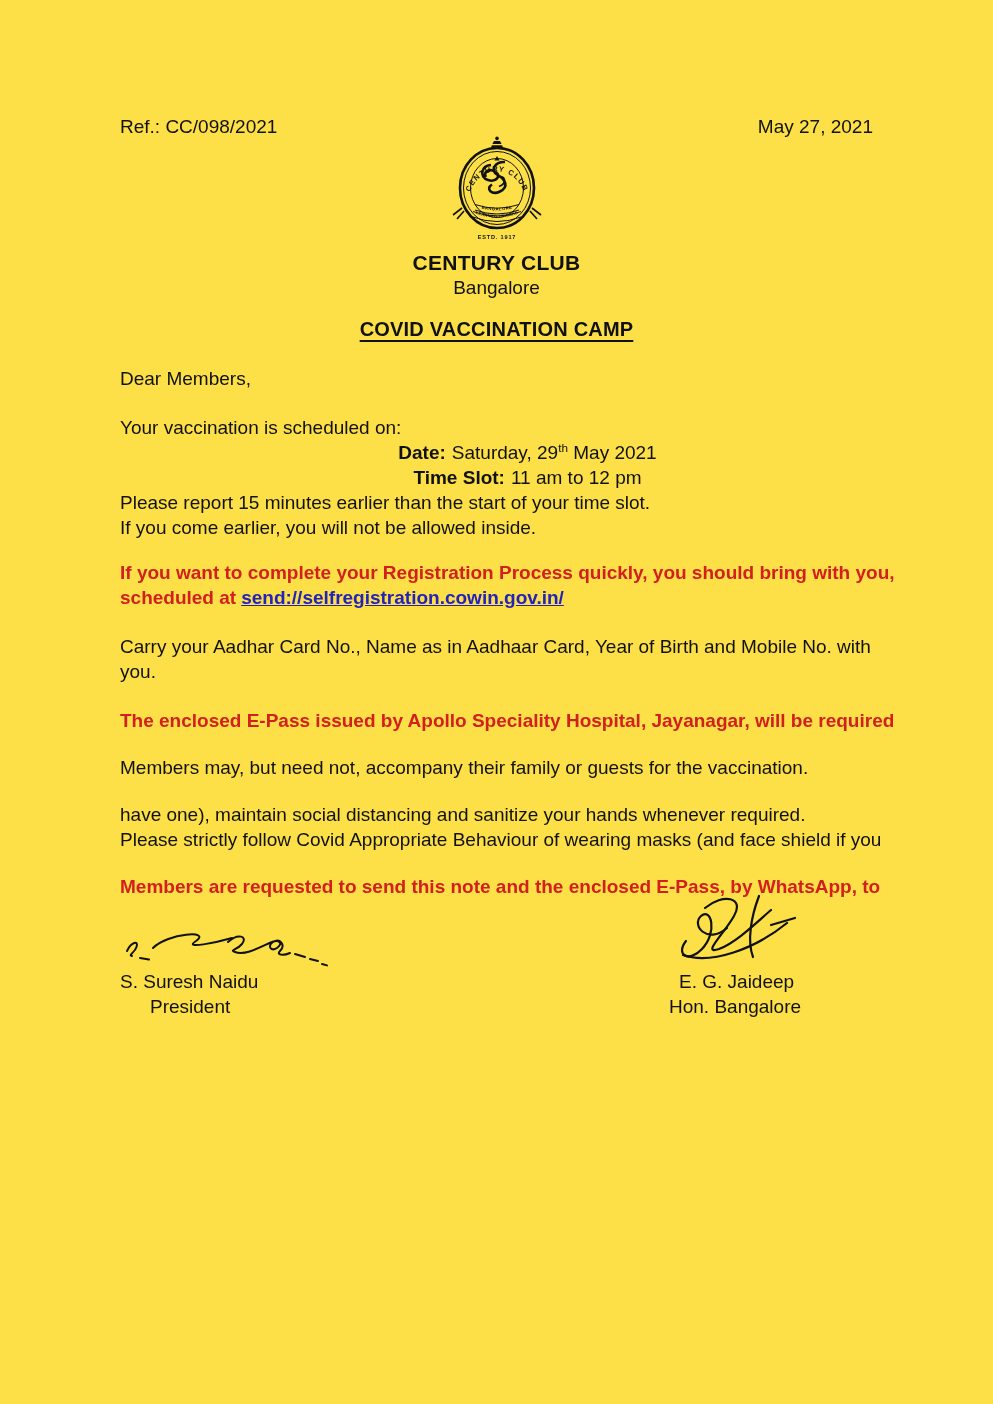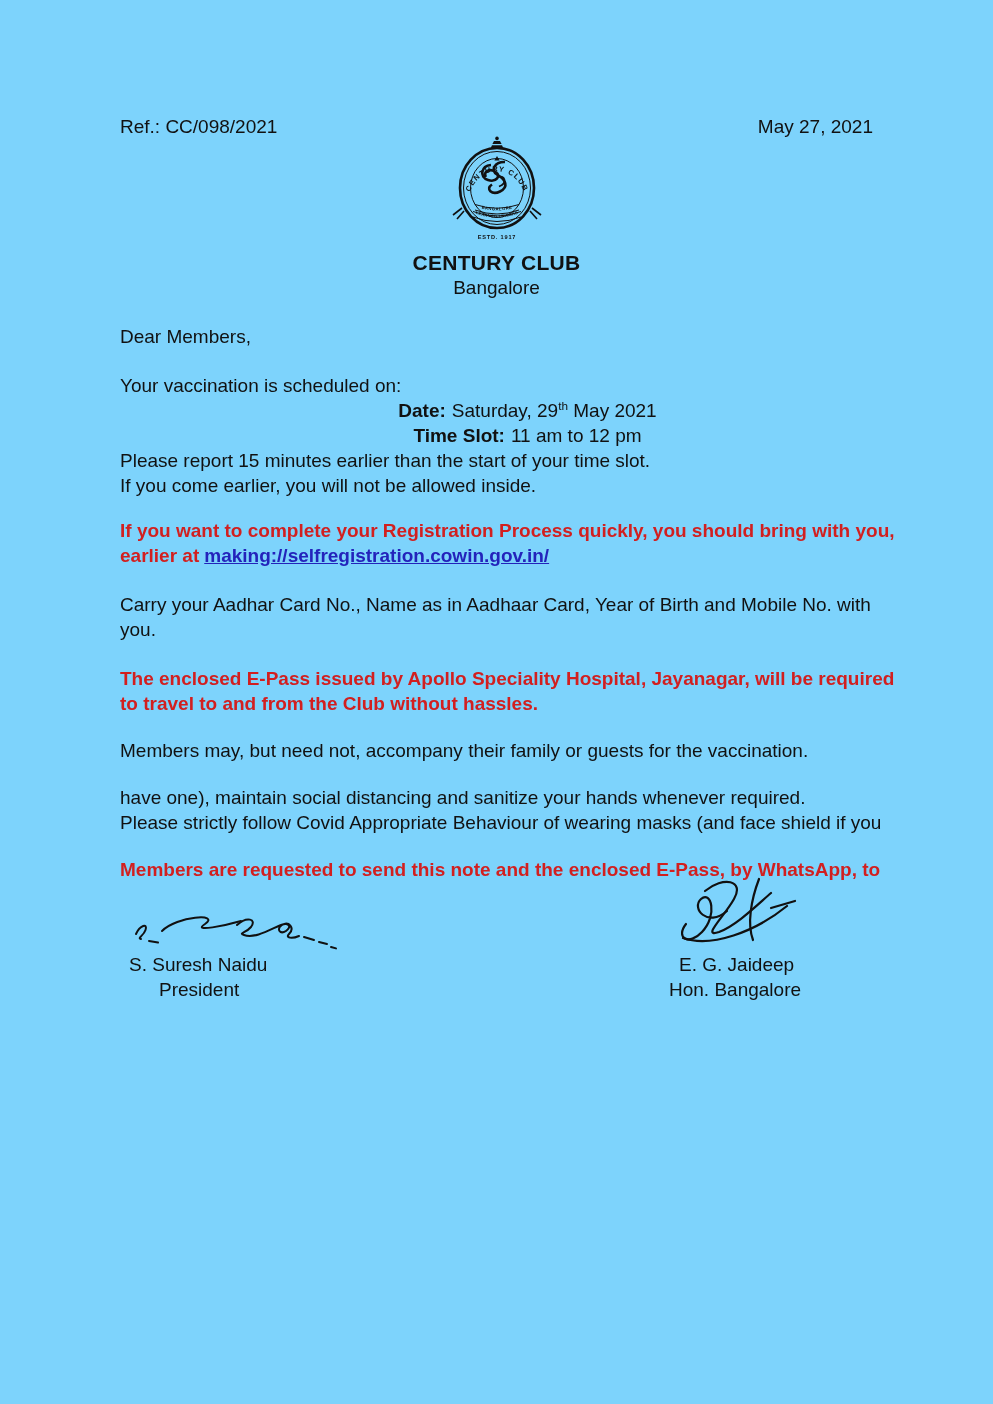--- a/index.html
+++ b/index.html
@@ -1,19 +1,19 @@
 <!DOCTYPE html>
 <html><head>
 <meta charset="utf-8">
 <style>
   html,body { margin:0; padding:0; background:#ffffff; }
   .page {
     position:relative;
     width:993px; height:1404px;
-    background:#7dd3fc;
+    background:#fde047;
     color:#111111;
     font-family:"Liberation Sans", sans-serif;
     font-size:19px; line-height:25px;
     overflow:hidden;
     box-sizing:border-box;
   }
   .content { padding:114px 120px 0 120px; box-sizing:border-box; }
 
   .header-row { display:flex; justify-content:space-between; }
 
@@ -35,21 +35,21 @@
   .mt20 { margin-top:20px; }
   .line { white-space:nowrap; }
   .indent { padding-left:62px;text-align:center; }
   .lbl { font-weight:bold; margin-right:6px; }
   sup { font-size:62%; line-height:0; }
 
   .red { color:#d21f1f; font-weight:bold; }
   a.coWin-link { color:#2323bb; font-weight:bold; text-decoration:underline; }
   .pfx { margin-right:5px; }
 
-  .sig-row { display:flex; justify-content:space-between; align-items:flex-end; margin-top:-8px;margin-left:9px; }
+  .sig-row { display:flex; justify-content:space-between; align-items:flex-end; margin-top:-8px; }
   .sig-col { display:flex; flex-direction:column; }
   .sig-col-right { margin-right:64px; }
   .sig-name { line-height:25px; }
   .sig-title-left { padding-left:30px; line-height:25px; }
   .sig-name-right { padding-left:10px; }
   .sig-title-right { line-height:25px; }
   .sig-img { display:block; }
   .crest-stroke { fill:none; stroke:#111; }
 </style>
 </head>
@@ -97,45 +97,45 @@
         <text font-size="4" font-weight="bold" letter-spacing="0.4" fill="#111" font-family="Liberation Sans, sans-serif">
           <textPath href="#arcBan2" startOffset="50%" text-anchor="middle">LEARNED LEISURE</textPath>
         </text>
         <text x="50" y="103.5" font-size="5.6" font-weight="bold" letter-spacing="0.8" fill="#111" text-anchor="middle" font-family="Liberation Sans, sans-serif">ESTD. 1917</text>
       </svg>
     </div>
 
     <div class="org-name">CENTURY CLUB</div>
     <div class="org-city">Bangalore</div>
 
+    <div class="doc-title"><span>COVID VACCINATION CAMP</span></div>
 
     <p class="para mt24 line">Dear Members,</p>
 
     <div class="para mt24">
       <div class="line">Your vaccination is scheduled on:</div>
       <div class="line indent"><span class="lbl">Date:</span><span>Saturday, 29</span><sup>th</sup> <span>May 2021</span></div>
       <div class="line indent"><span class="lbl">Time Slot:</span><span>11 am to 12 pm</span></div>
       <div class="line">Please report 15 minutes earlier than the start of your time slot.</div>
       <div class="line">If you come earlier, you will not be allowed inside.</div>
     </div>
 
 
     <div class="para mt20 red">
       <div class="line">If you want to complete your Registration Process quickly, you should bring with you,</div>
-      <div class="line"><span class="pfx">earlier at</span><a class="coWin-link" href="#">making://selfregistration.cowin.gov.in/</a></div>
+      <div class="line"><span class="pfx">scheduled at</span><a class="coWin-link" href="#">send://selfregistration.cowin.gov.in/</a></div>
     </div>
 
     <div class="para mt24">
       <div class="line">Carry your Aadhar Card No., Name as in Aadhaar Card, Year of Birth and Mobile No. with</div>
       <div class="line">you.</div>
     </div>
 
     <div class="para mt24 red">
       <div class="line">The enclosed E-Pass issued by Apollo Speciality Hospital, Jayanagar, will be required</div>
-      <div class="line">to travel to and from the Club without hassles.</div>
     </div>
 
     <p class="para mt22 line">Members may, but need not, accompany their family or guests for the vaccination.</p>
 
 
     <div class="para mt22">
       <div class="line">have one), maintain social distancing and sanitize your hands whenever required.</div>
       <div class="line">Please strictly follow Covid Appropriate Behaviour of wearing masks (and face shield if you</div>
     </div>
 

